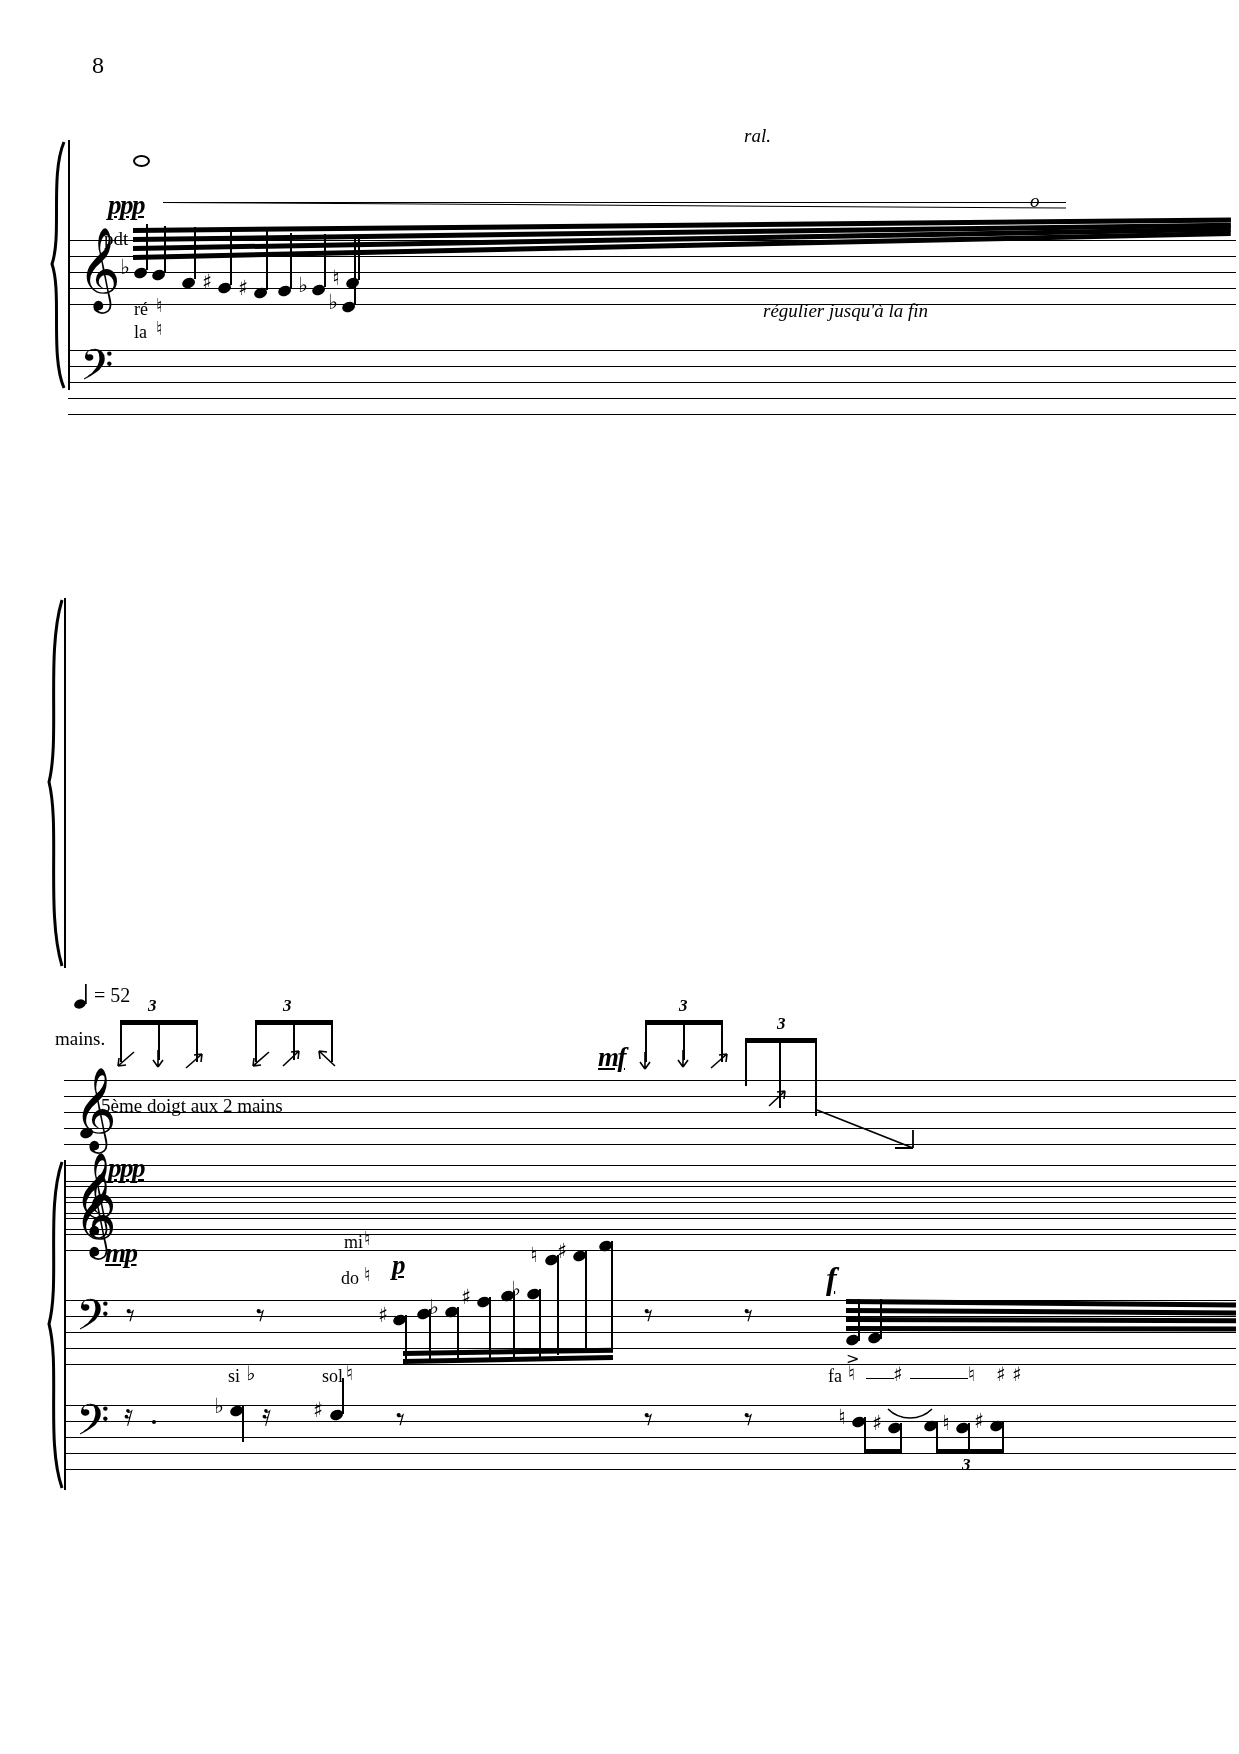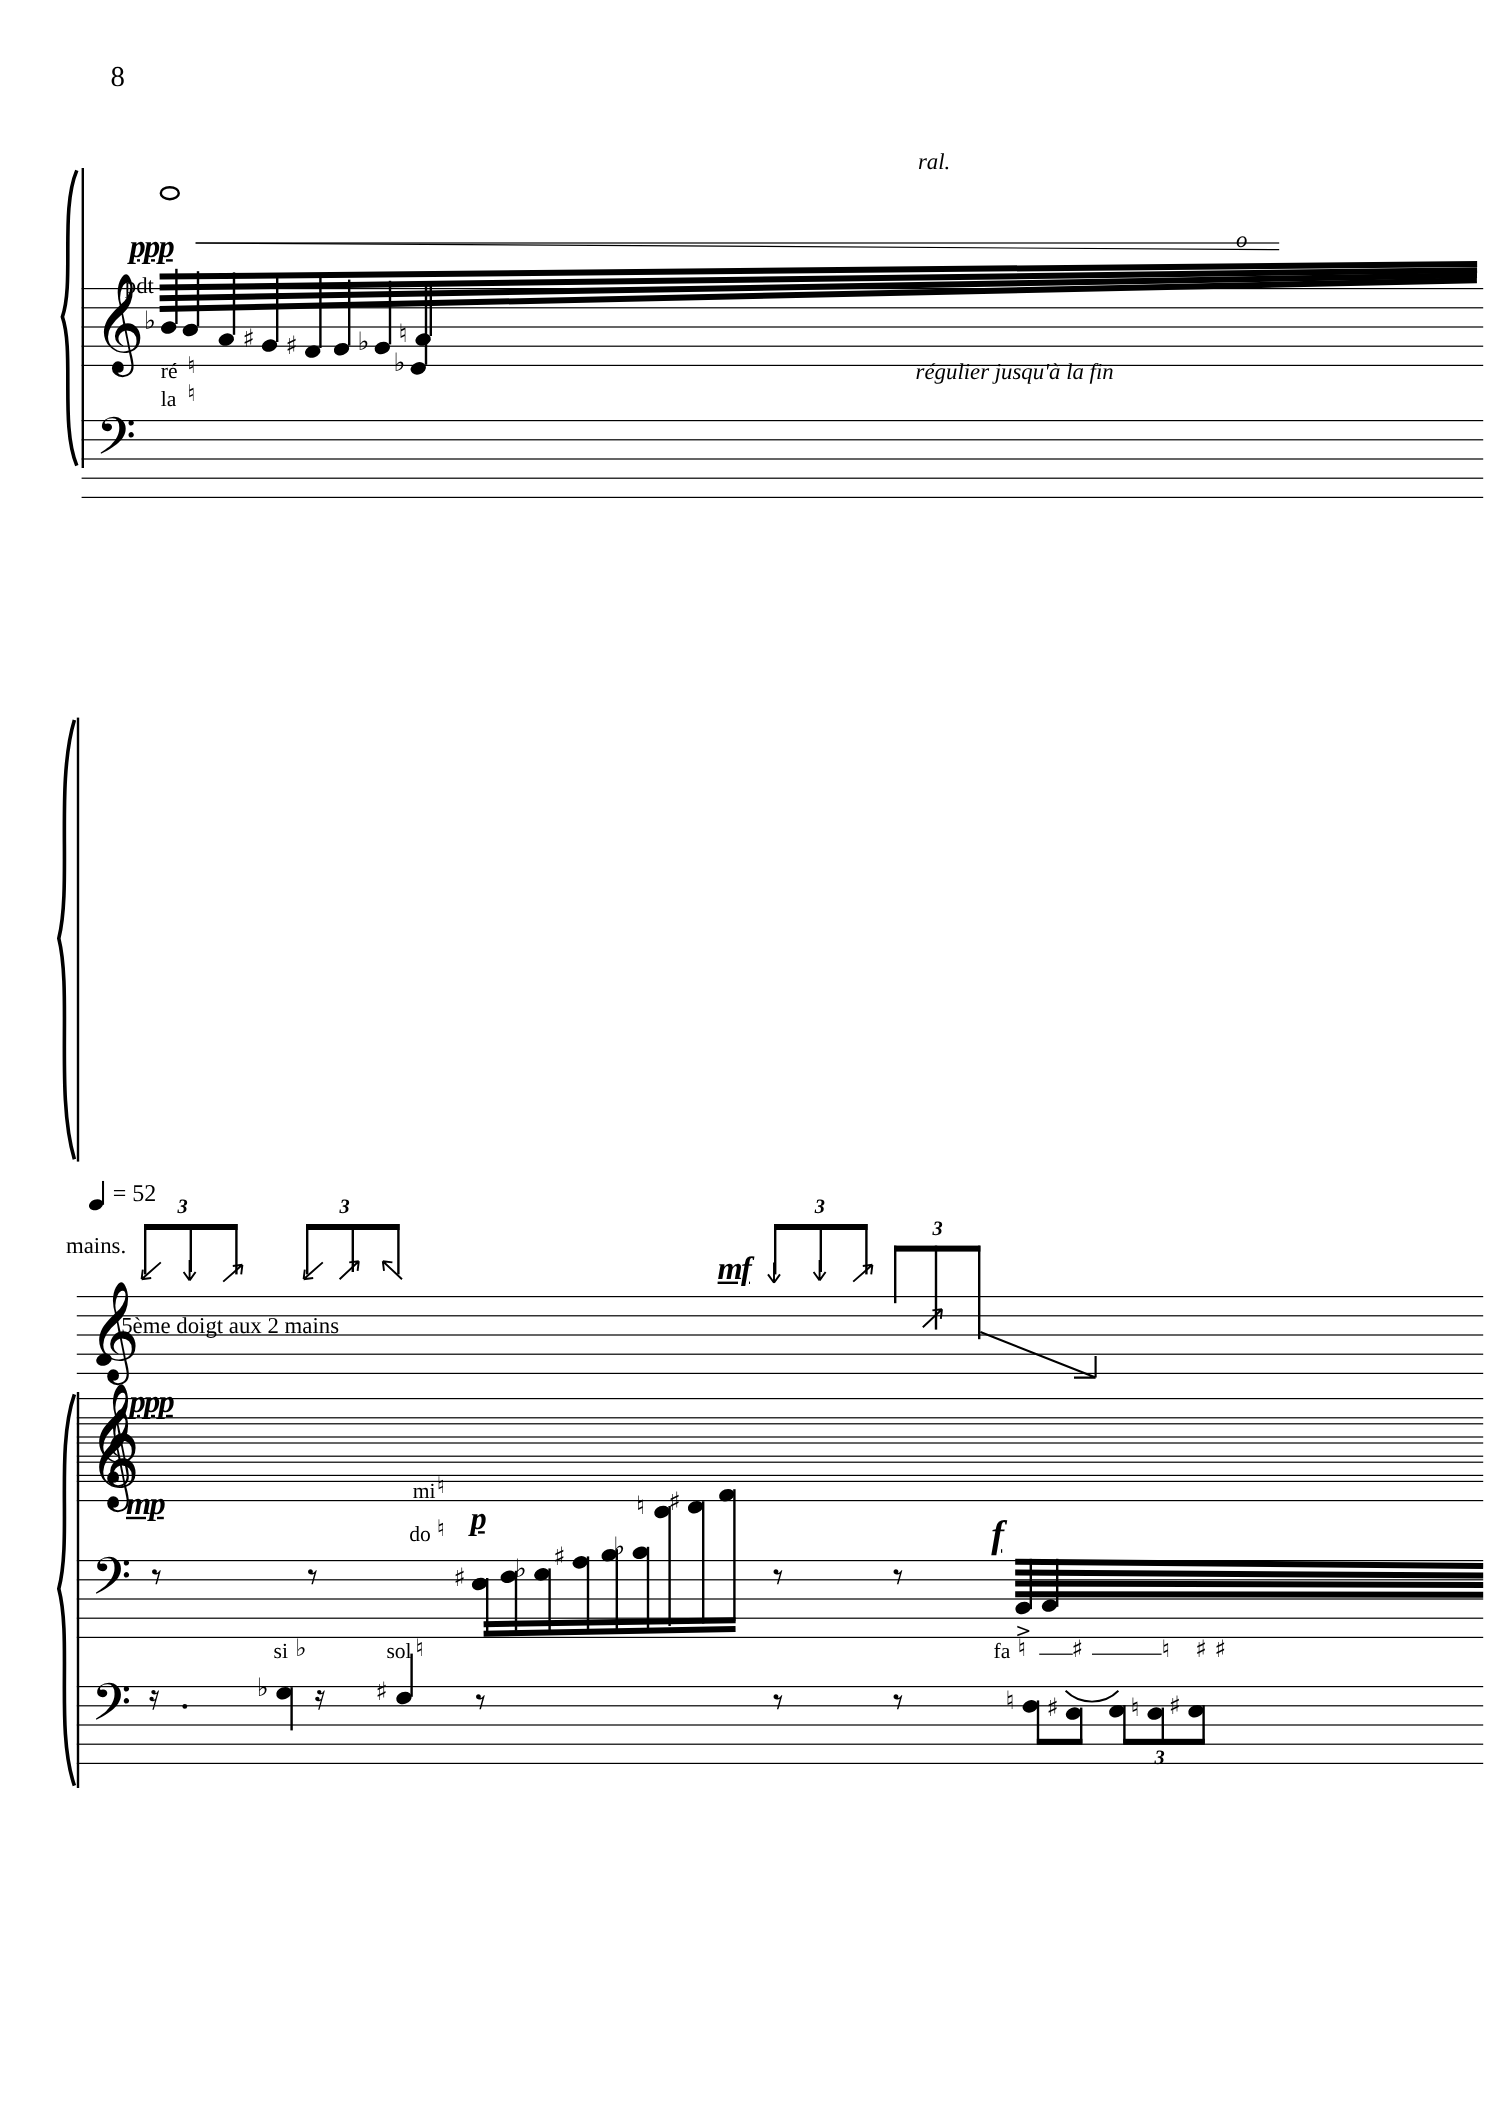--- a/index.html
+++ b/index.html
@@ -163,21 +163,21 @@
 
     <div class="staff" style="left:68px;top:350px;width:1168px;height:65px;">
       <div class="ln" style="top:0px;"></div>
       <div class="ln" style="top:16px;"></div>
       <div class="ln" style="top:32px;"></div>
       <div class="ln" style="top:48px;"></div>
       <div class="ln" style="top:64px;"></div>
     </div>
     <div class="clef" style="left:80px;top:344px;font-size:52px;">𝄢</div>
 
-    <div class="abs ital-text" style="left:765px;top:125px;">ral.</div>
+    <div class="abs ital-text" style="left:744px;top:125px;">ral.</div>
 
     <div class="nh open abs" style="left:133px;top:155px;width:17px;height:12px;transform:rotate(0deg);"></div>
 
     <div class="abs dyn" style="left:108px;top:190px;">ppp</div>
 
     <div class="abs plain-text" style="left:104px;top:228px;">pdt</div>
 
     <div class="abs" style="left:133px;top:196px;width:1100px;height:60px;">
       <div class="thinline" style="left:30px;top:6px;width:903px;"></div>
       <div class="thinline" style="left:30px;top:6px;width:903px;transform:rotate(0.35deg);"></div>

